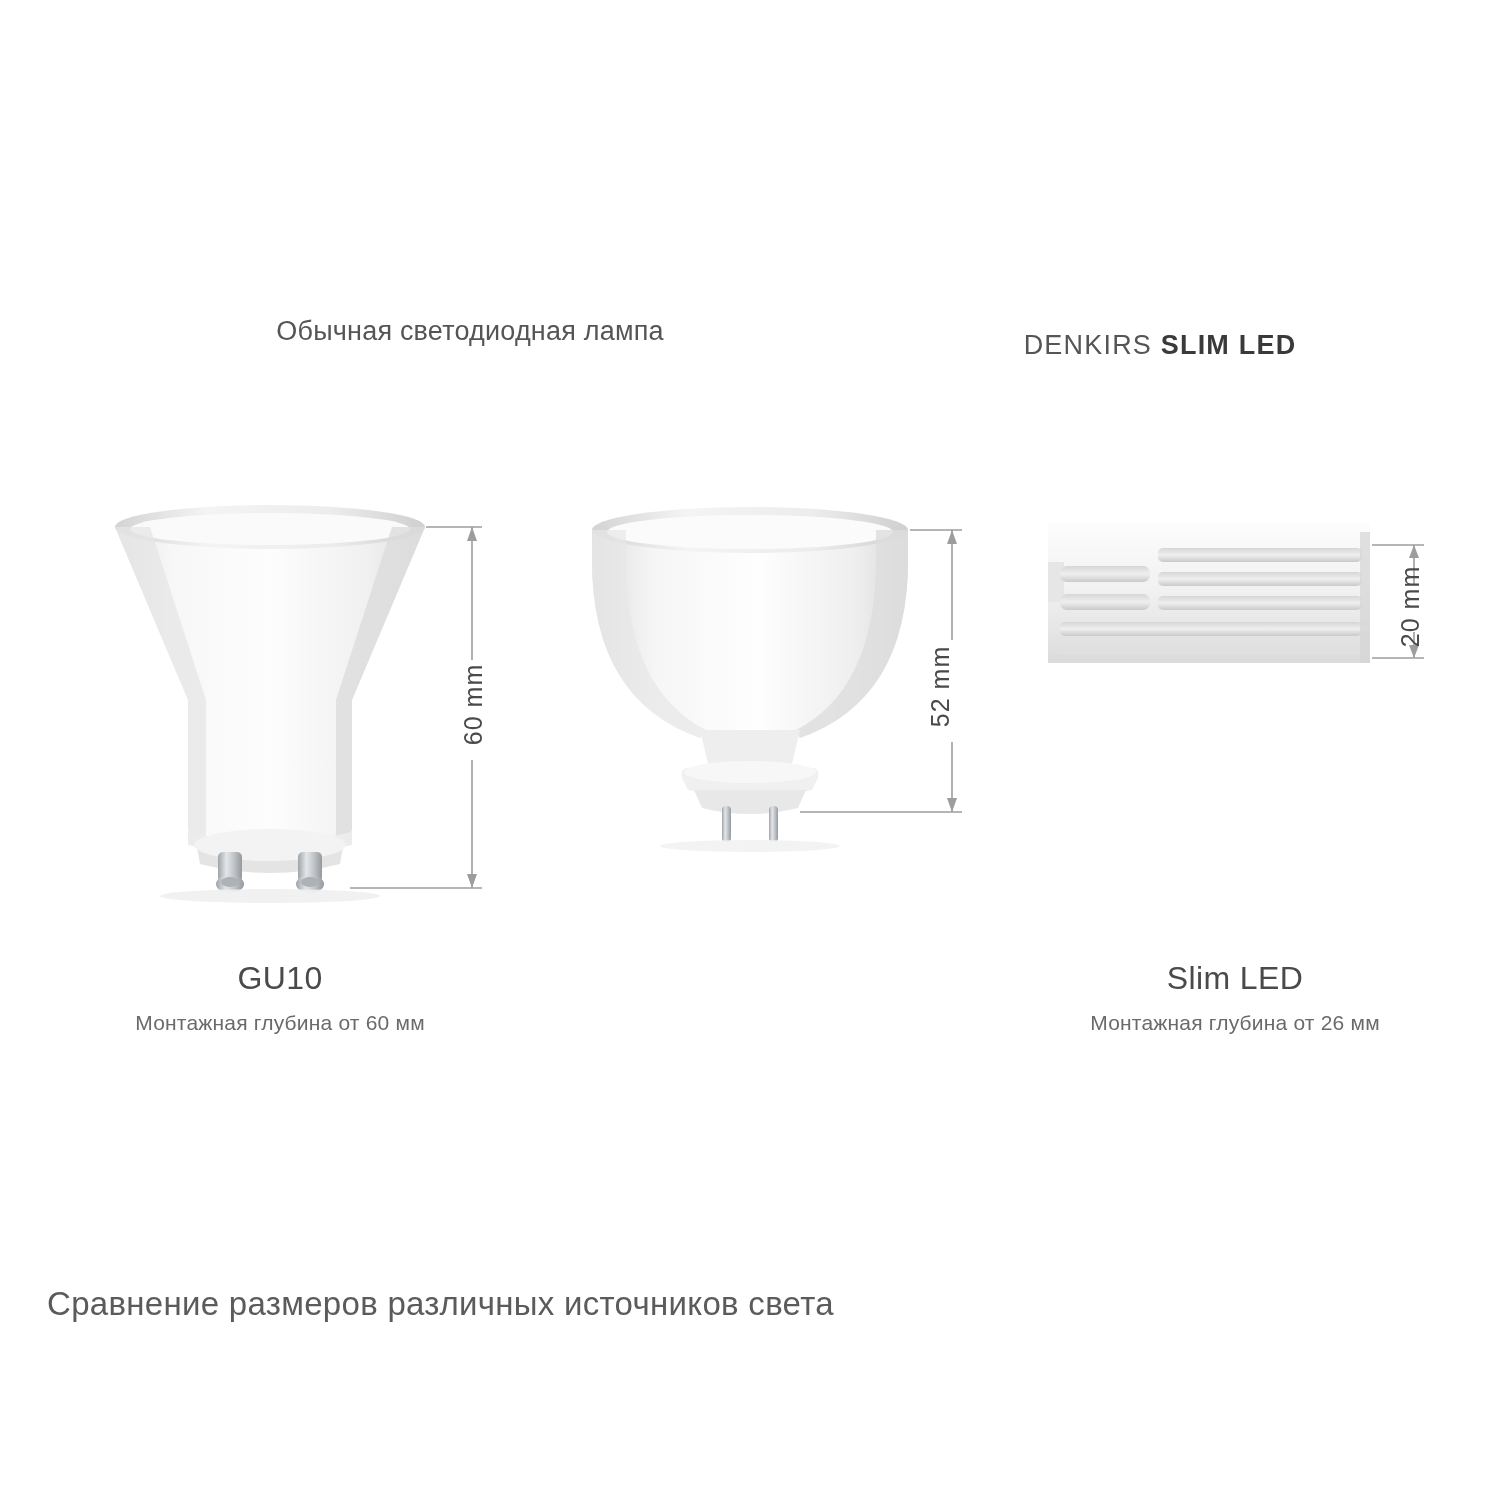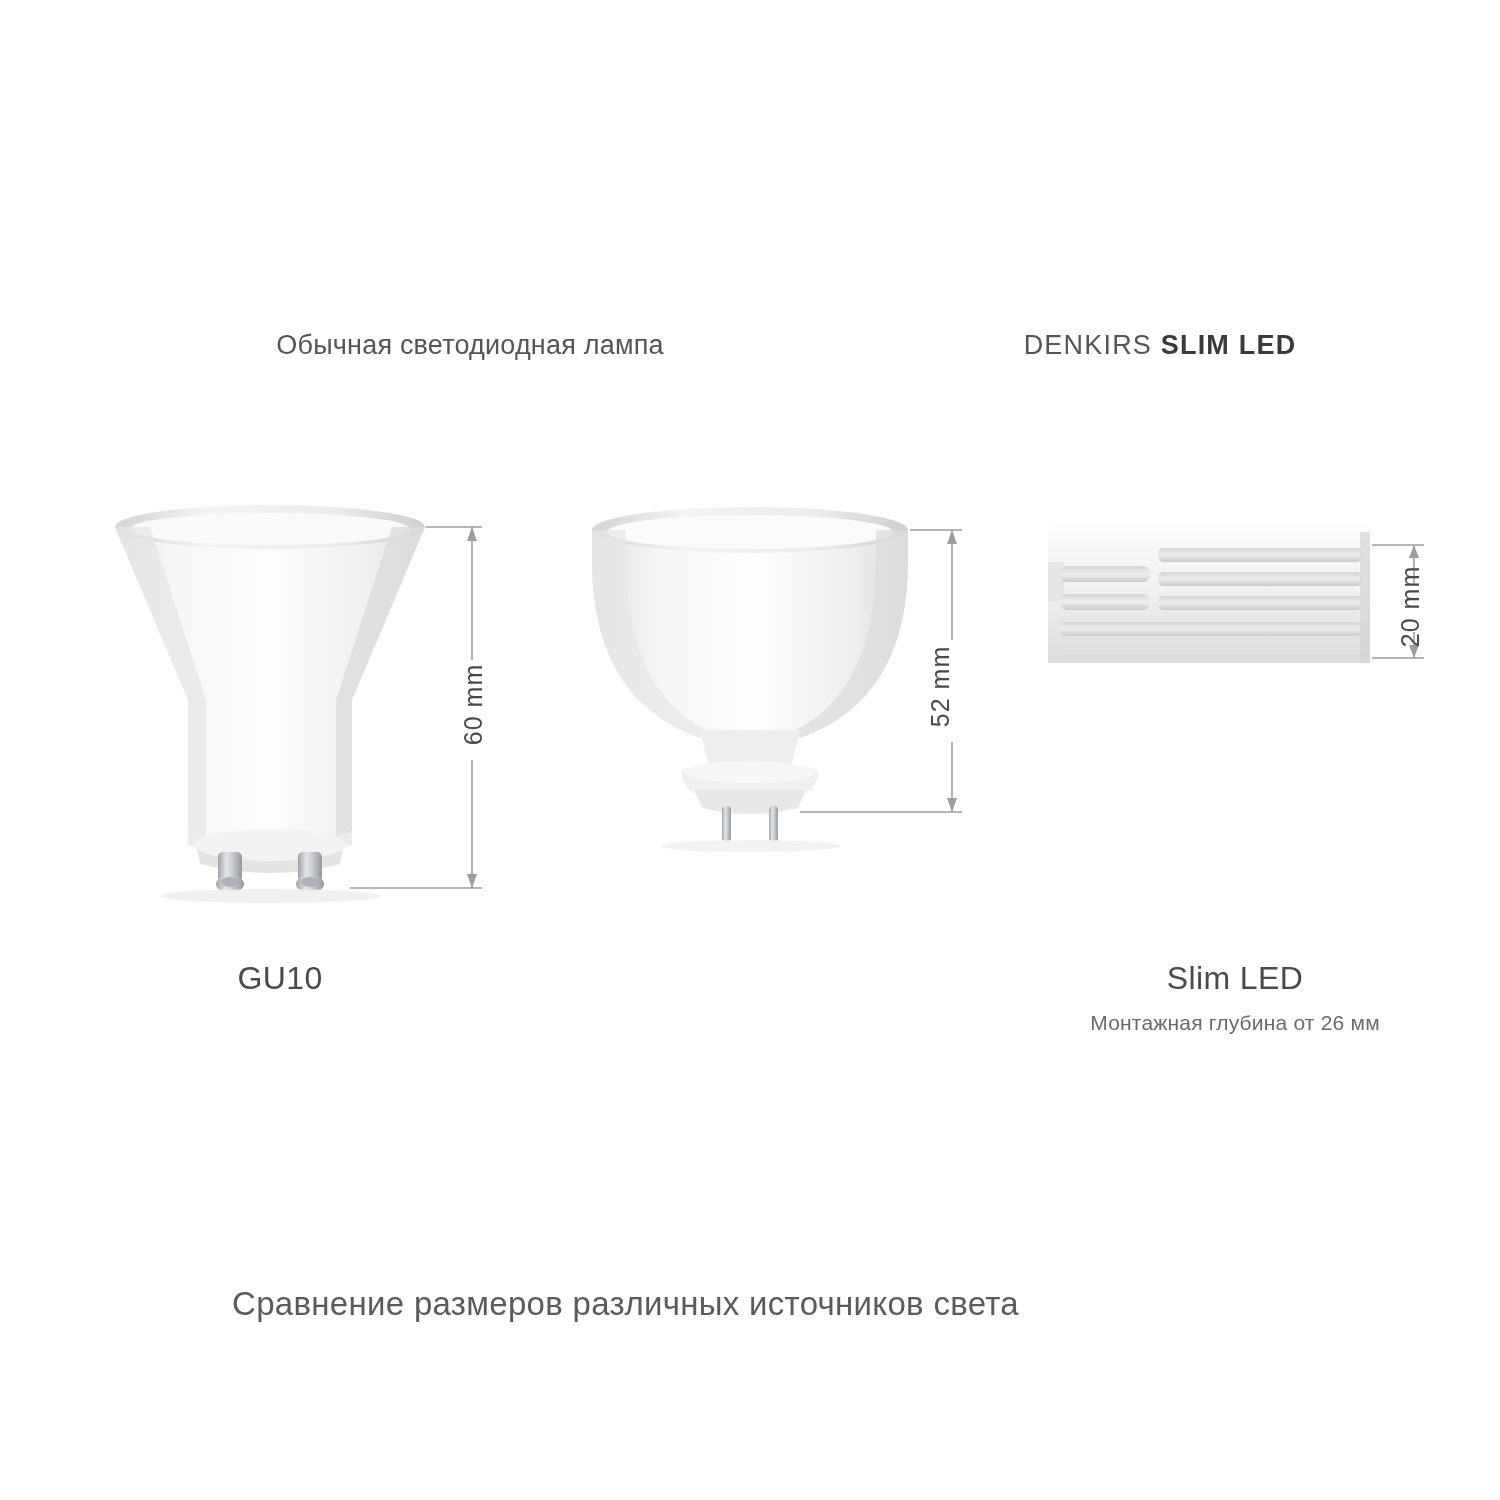--- a/index.html
+++ b/index.html
@@ -18,21 +18,21 @@
 
   .stage {
     position: absolute;
     inset: 0;
   }
 
   
   .header-left {
     position: absolute;
     left: 150px;
-    top: 330px;
+    top: 316px;
     width: 640px;
     text-align: center;
     font-size: 27px;
     font-weight: 400;
     color: #555555;
     letter-spacing: 0.2px;
   }
   .header-right {
     position: absolute;
     left: 900px;
@@ -68,25 +68,25 @@
   #cap1 { left: 45px;  top: 960px; }
   #cap2 { left: 535px; top: 960px; }
   #cap3 { left: 1000px; top: 960px; }
 
   
   .footer {
     position: absolute;
     left: 0;
     top: 1285px;
     width: 1251px;
-    text-align: center;
     font-size: 33px;
     color: #5b5b5b;
     font-weight: 400;
     letter-spacing: 0.3px;
+    padding-left: 47px;
   }
 
   
   .dim-label {
     position: absolute;
     font-size: 25px;
     color: #4a4a4a;
     transform: rotate(-90deg);
     transform-origin: center center;
     white-space: nowrap;
@@ -256,20 +256,21 @@
       <polygon points="1414,658 1409,645 1419,645" fill="#9d9d9d" stroke="none"></polygon>
     </g>
   </svg>
 
   <div class="dim-label" id="dim60">60 mm</div>
   <div class="dim-label" id="dim52">52 mm</div>
   <div class="dim-label" id="dim20">20 mm</div>
 
   <div class="caption" id="cap1">
     <div class="title">GU10</div>
+    <div class="sub">Монтажная глубина от 60 мм</div>
   </div>
 
 
   <div class="caption" id="cap3">
     <div class="title">Slim LED</div>
     <div class="sub">Монтажная глубина от 26 мм</div>
   </div>
 
   <div class="footer">Сравнение размеров различных источников света</div>
 

